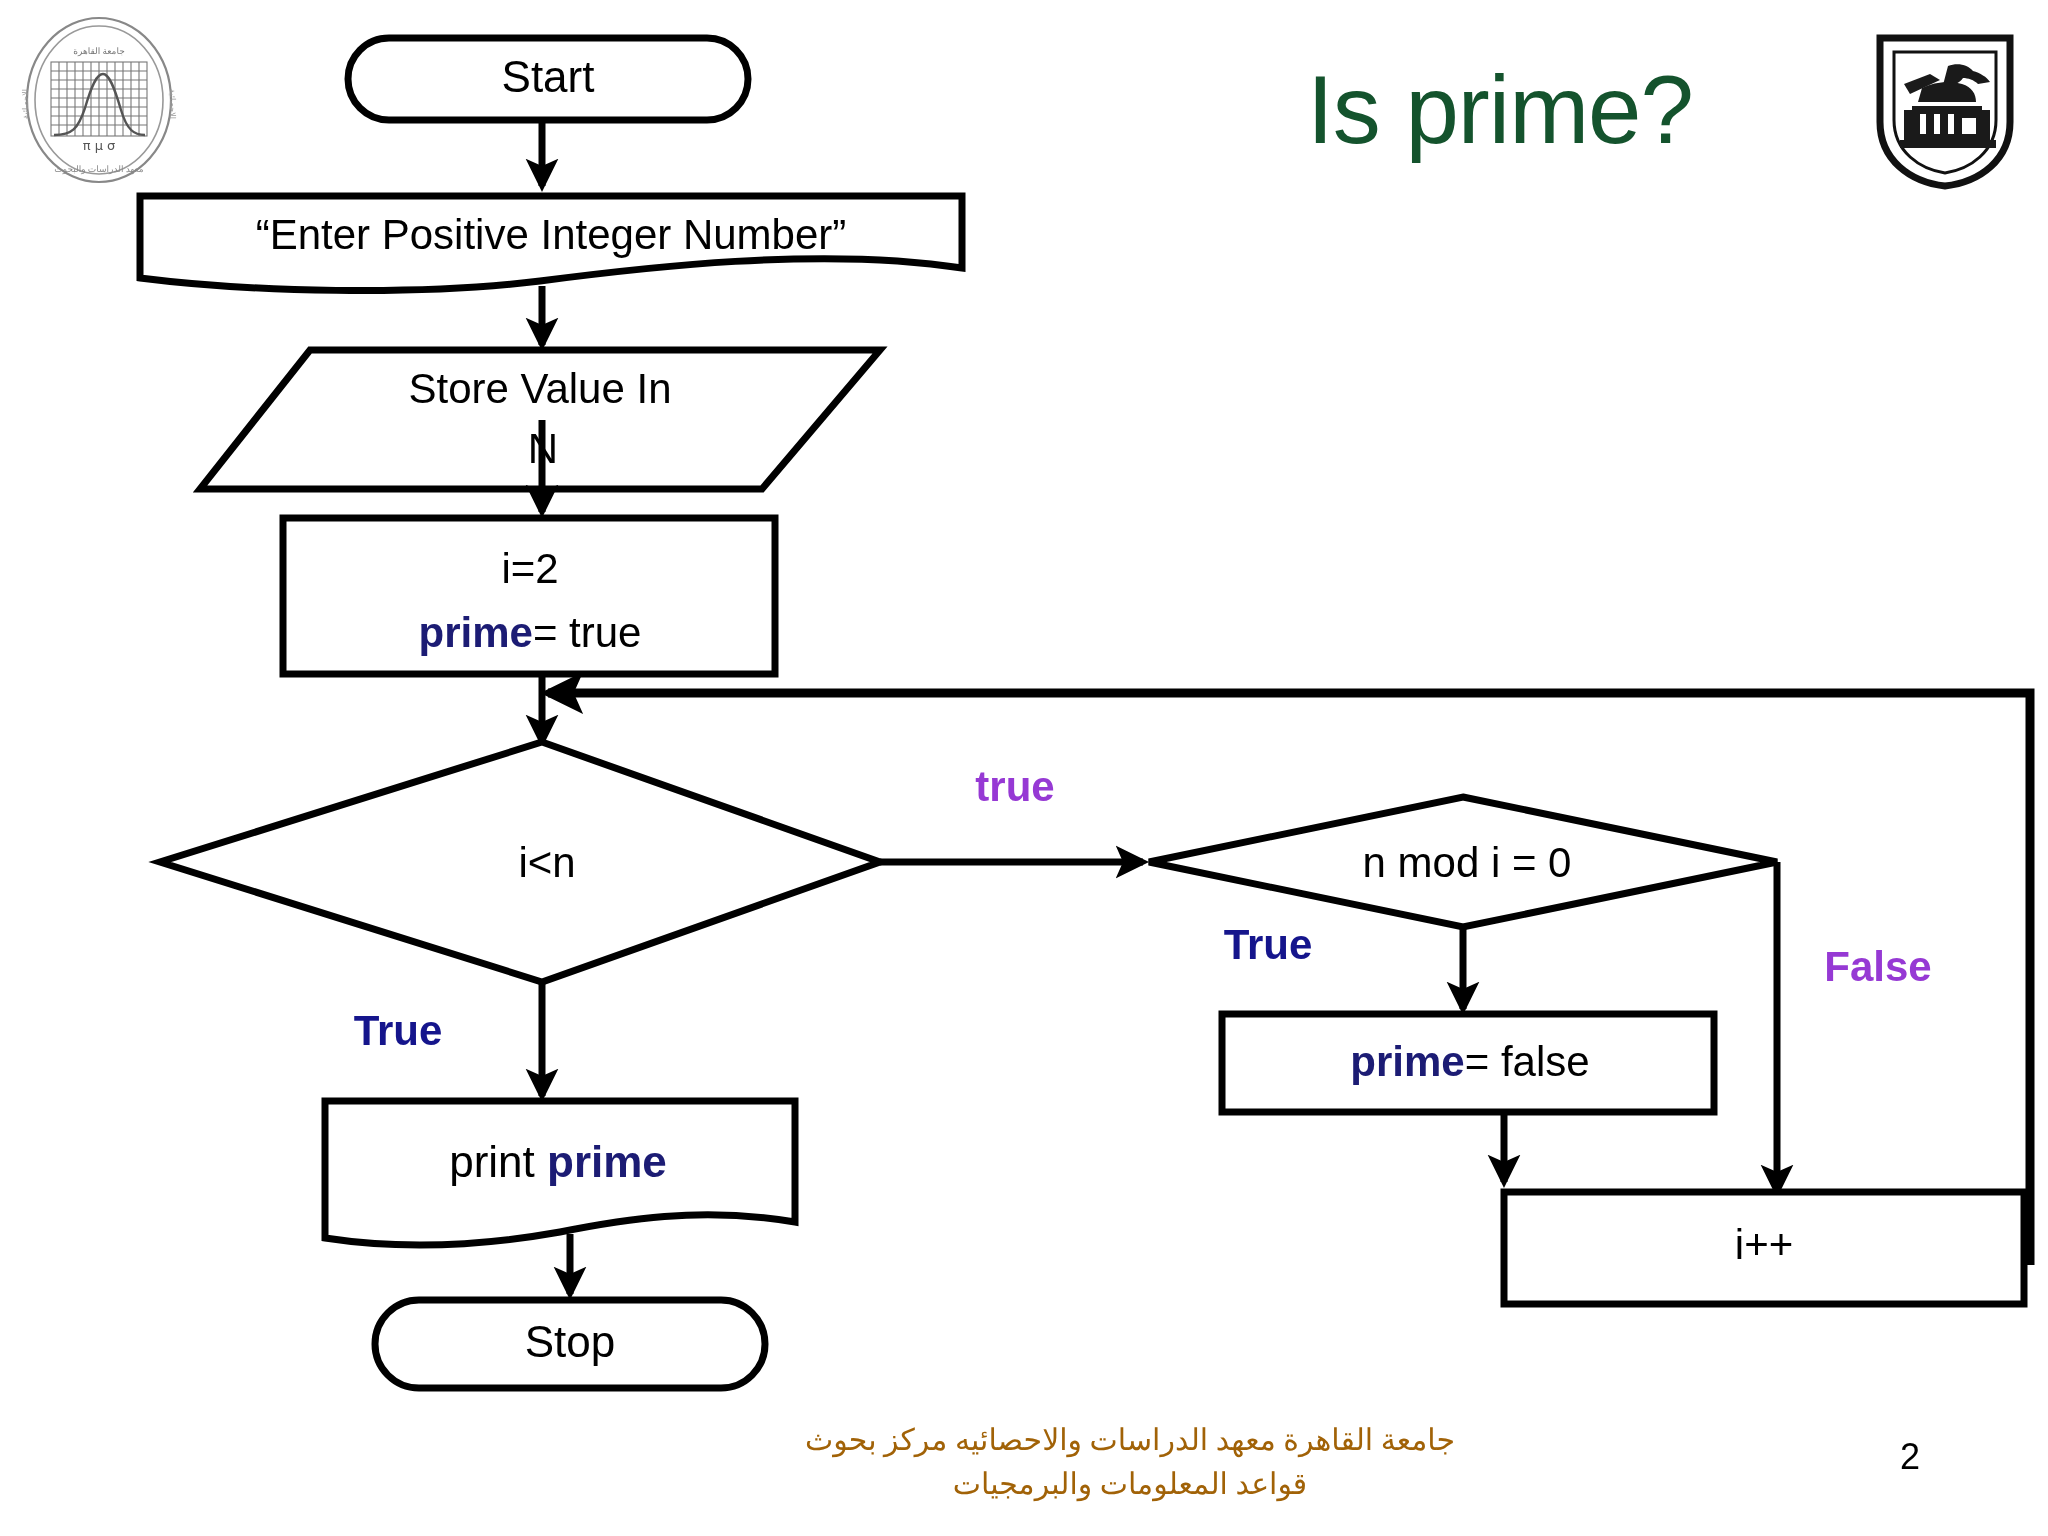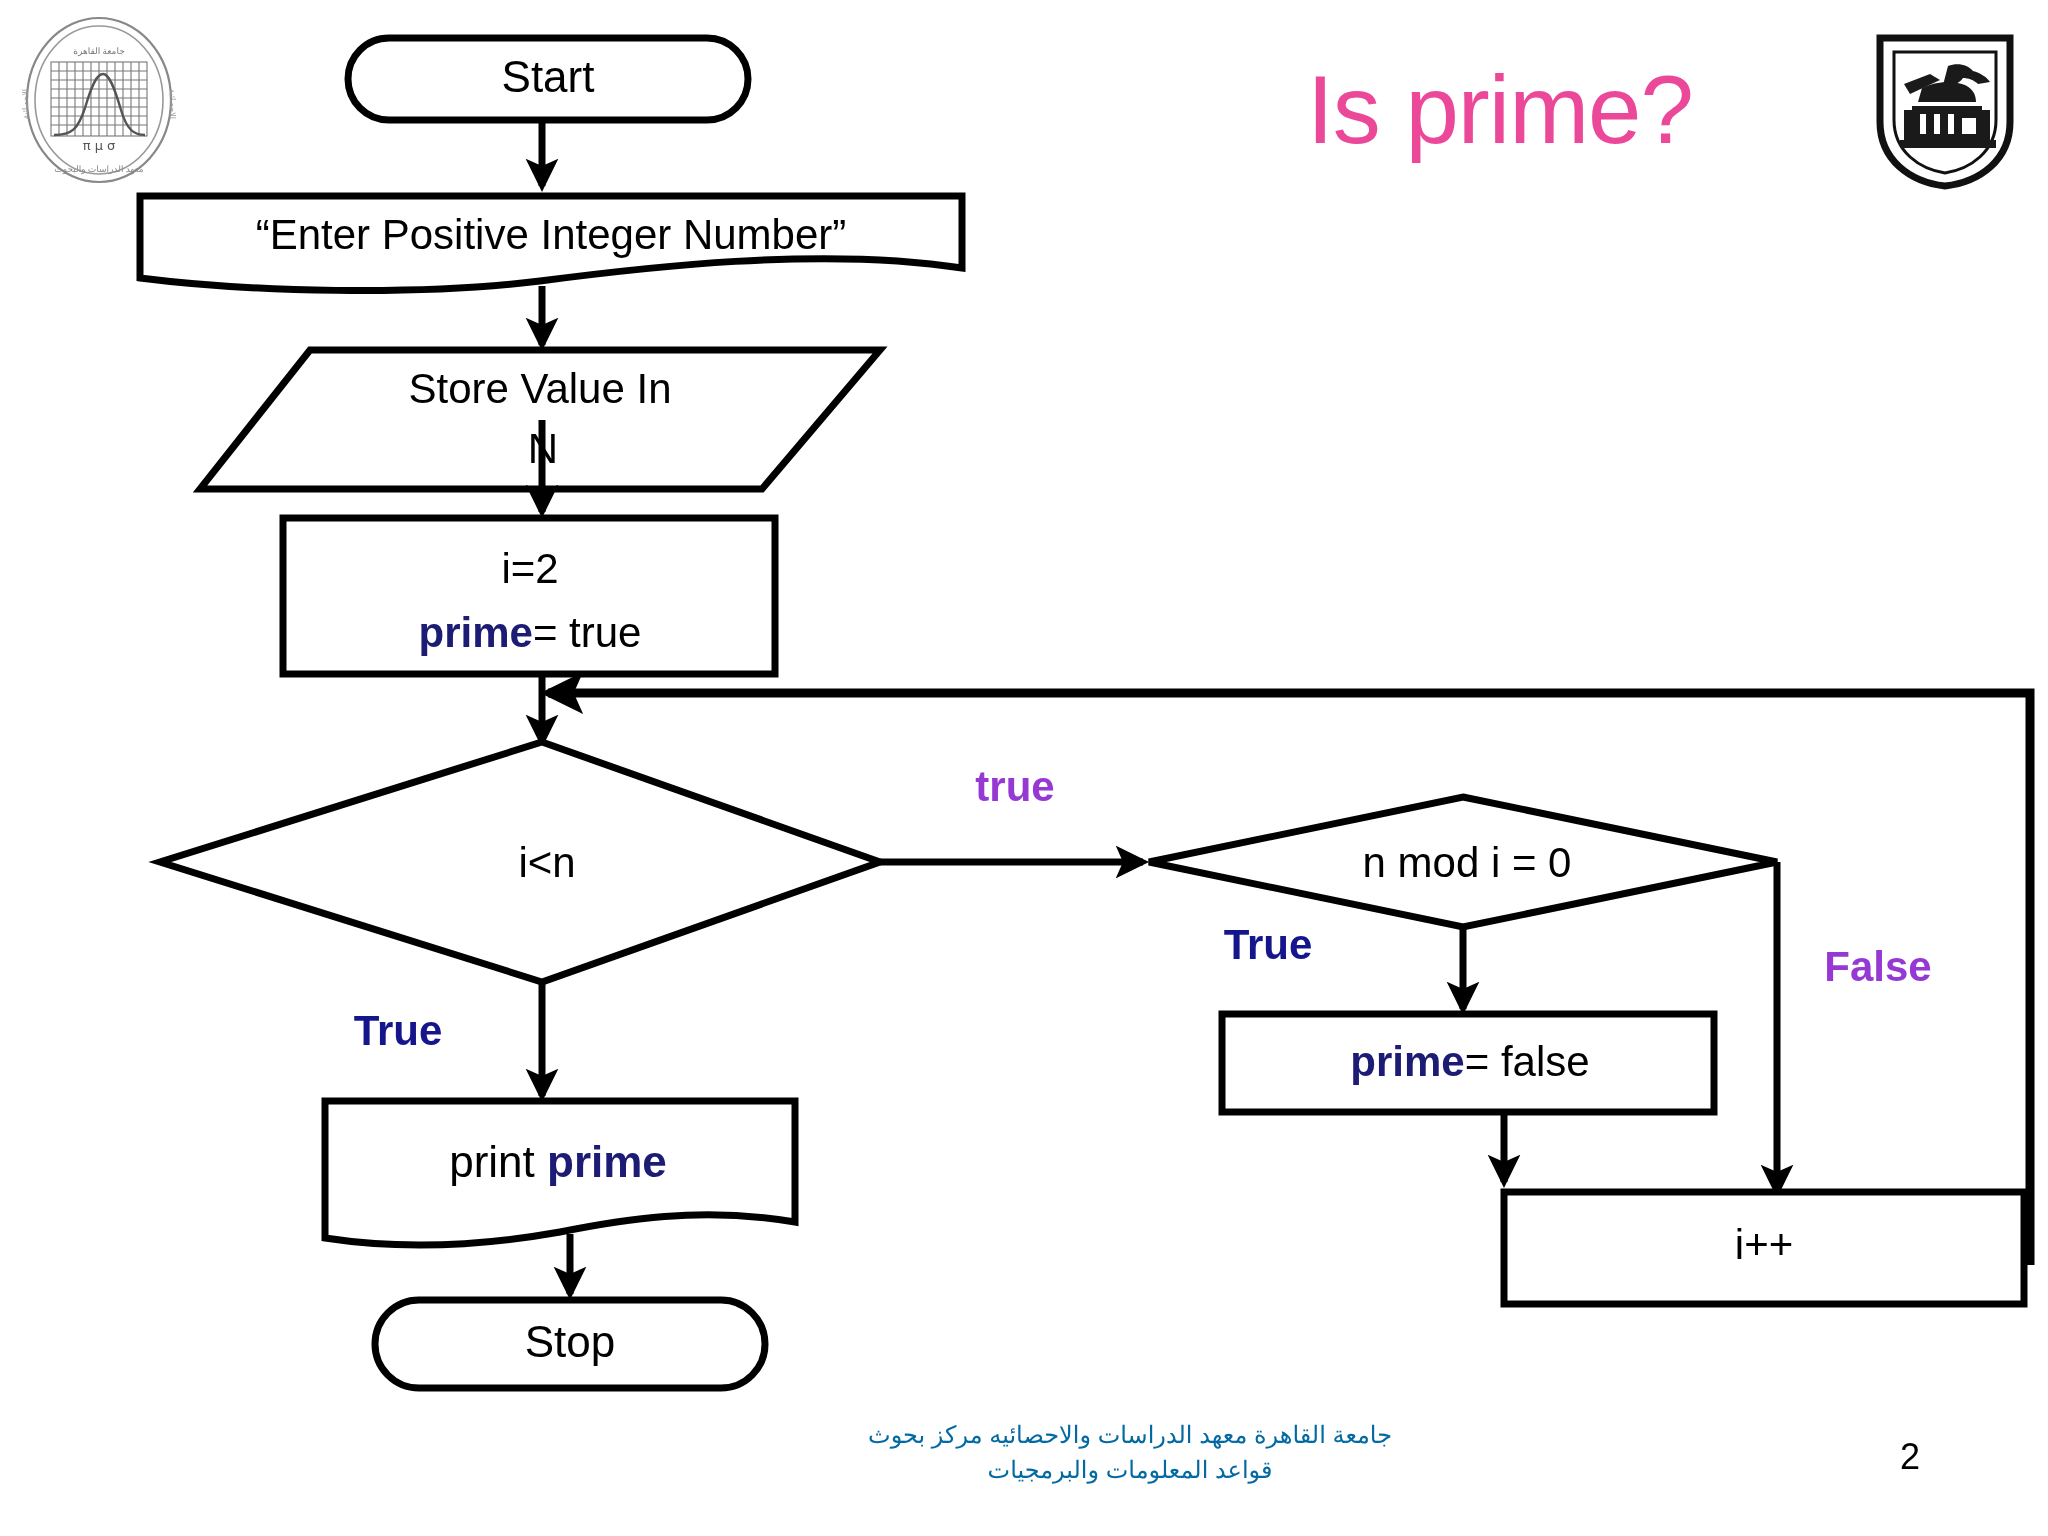--- a/index.html
+++ b/index.html
@@ -26,21 +26,21 @@
 
   
   #slide-title {
     left: 1180px;
     top: 60px;
     width: 640px;
     text-align: center;
     font-size: 96px;
     line-height: 1.05;
     letter-spacing: -1px;
-    color: #ec4899;
+    color: #14532d;
     white-space: nowrap;
   }
 
   
   #logo-left  { left: 14px;  top: 8px;  width: 170px; height: 186px; }
   #logo-right { left: 1852px; top: 14px; width: 186px; height: 186px; }
 
   
   #flow-svg {
     left: 0; top: 0;
@@ -89,25 +89,25 @@
     stroke-linejoin: miter;
   }
   .conn-thick { stroke-width: 9; }
 
   
   #footer-text {
     left: 480px;
     top: 1418px;
     width: 1300px;
     text-align: center;
-    font-family: Liberation Sans, sans-serif;
-    font-size: 24px;
+    font-family: Liberation Serif, serif;
+    font-size: 30px;
     line-height: 1.45;
     direction: rtl;
-    color: #0369a1;
+    color: #a16207;
   }
   #page-number {
     left: 1870px;
     top: 1436px;
     width: 80px;
     text-align: center;
     font-size: 36px;
     color: #000;
   }
 </style>

